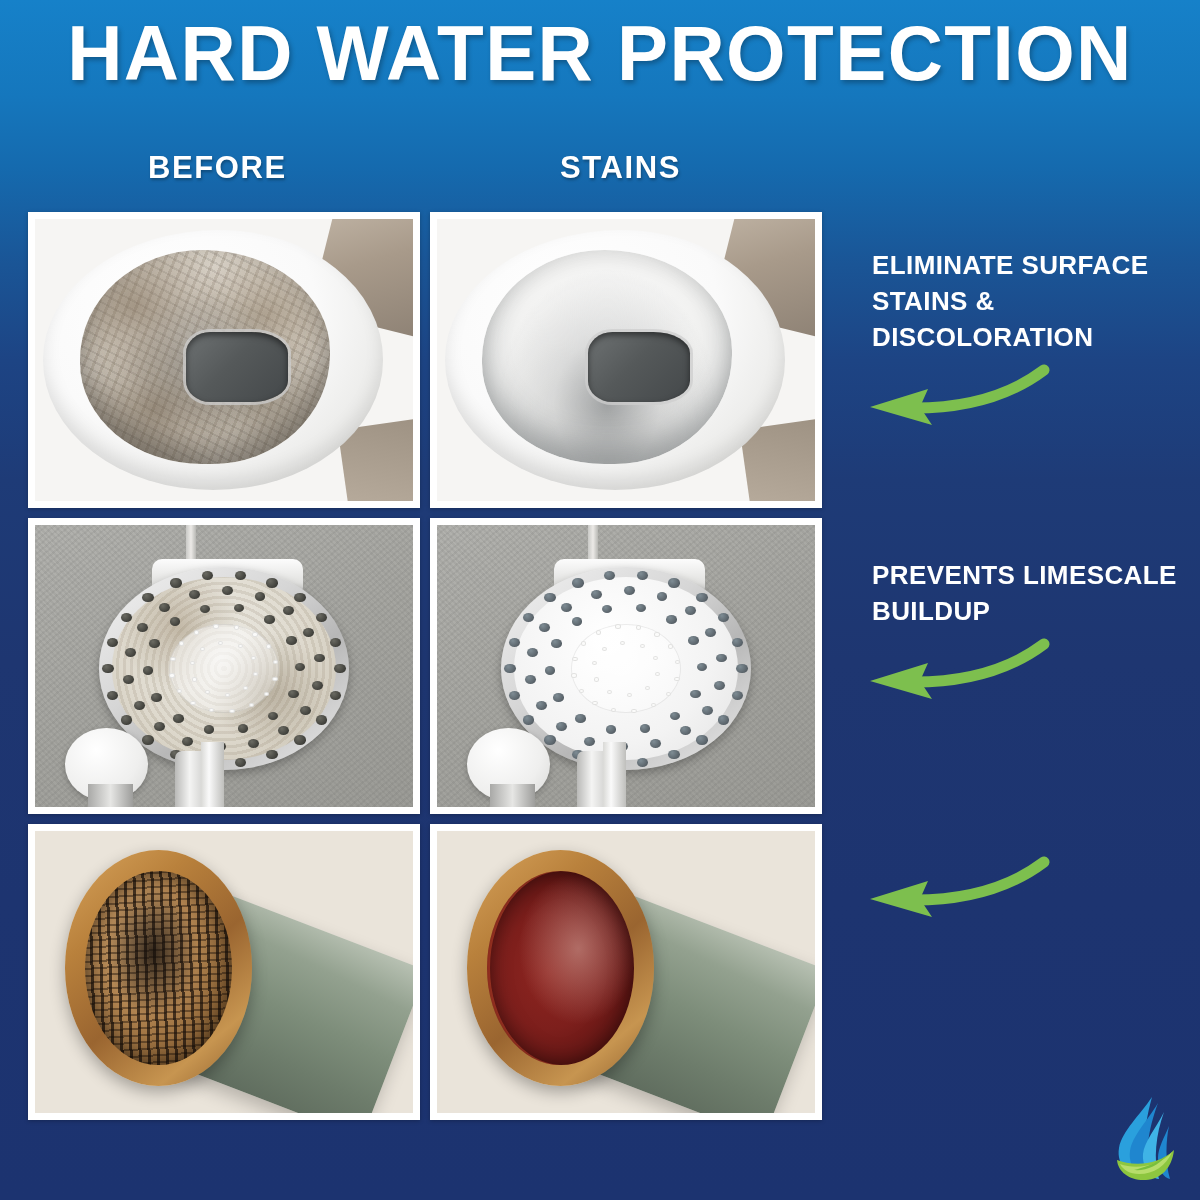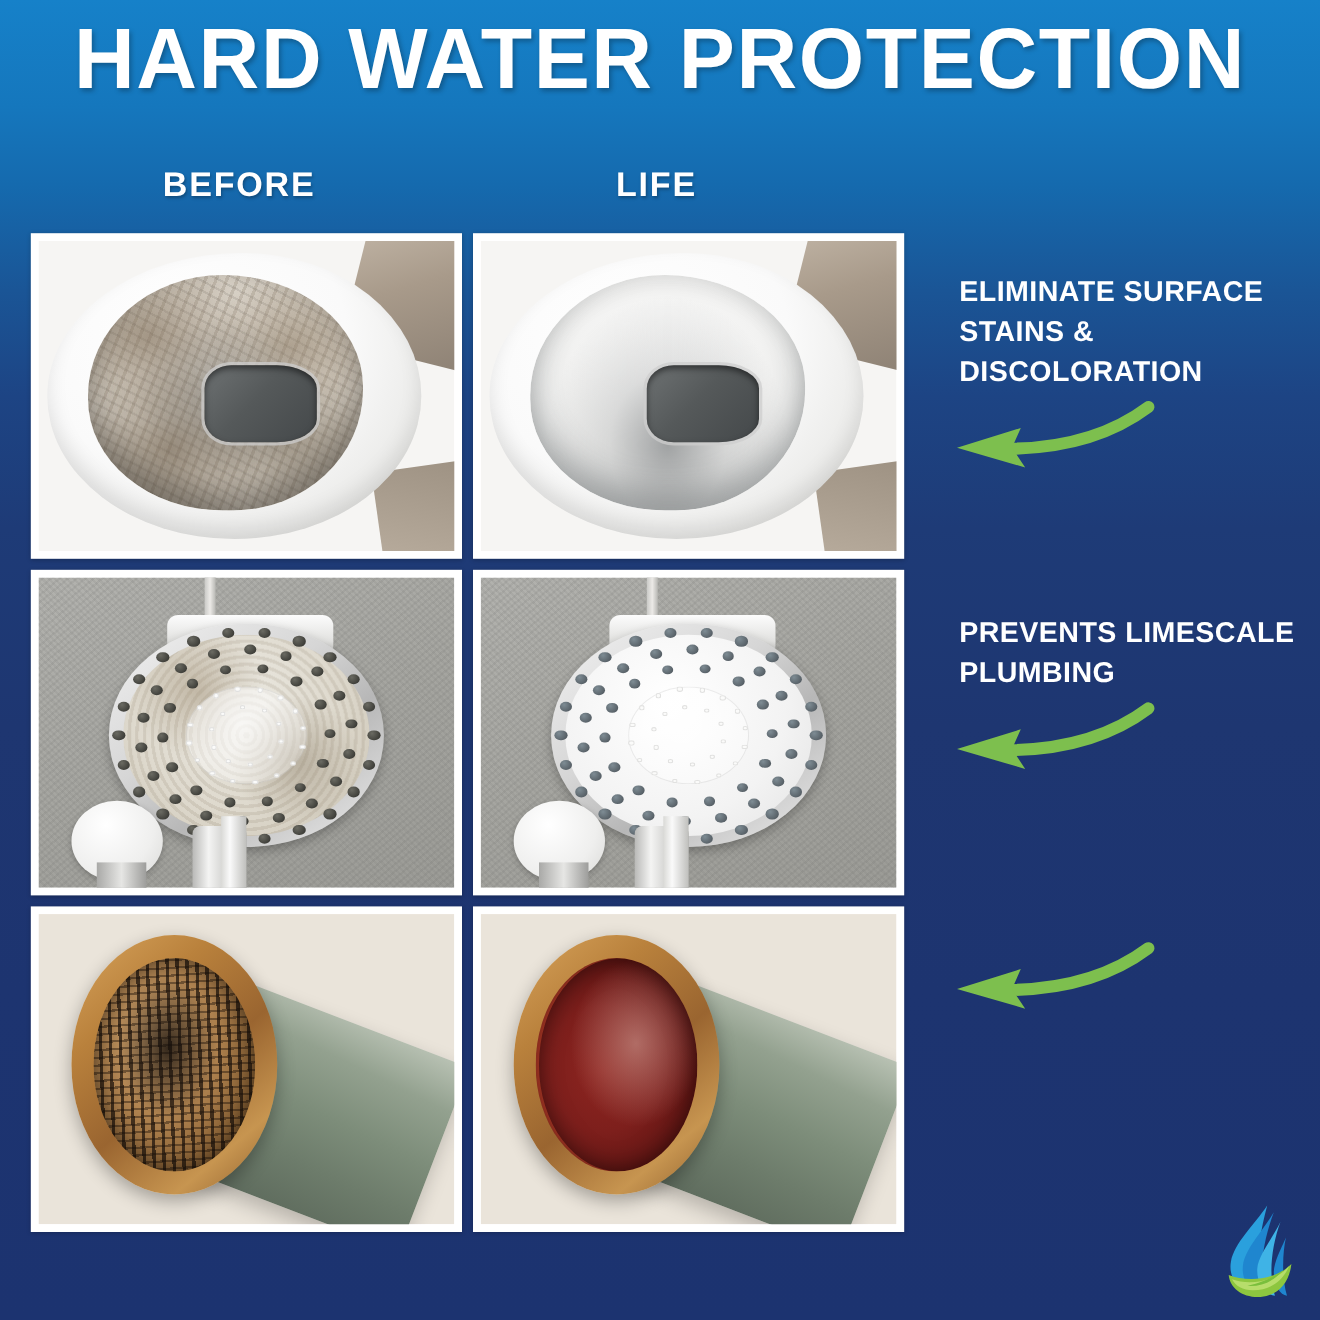--- a/index.html
+++ b/index.html
@@ -234,21 +234,21 @@
     font-size:15px; vertical-align:super; color:#63bb46;
     letter-spacing:0; font-weight:400;
   }
 </style>
 </head>
 <body>
 
 <div class="title">HARD WATER PROTECTION</div>
 
 <div class="col-label" id="lbl-before">BEFORE</div>
-<div class="col-label" id="lbl-after">LIFE</div>
+<div class="col-label" id="lbl-after">STAINS</div>
 
 <div class="grid">
 
   <div class="row">
 
     <div class="cell">
       <div class="photo dirty">
         <div class="bowl-bg"></div>
         <div class="bowl-rim"></div>
         <div class="bowl-inner"></div>
@@ -497,21 +497,21 @@
   <div class="btext">ELIMINATE SURFACE STAINS &amp; DISCOLORATION</div>
   <div class="arrow-wrap">
     <svg width="190" height="62" viewBox="0 0 190 62" aria-hidden="true">
       <path d="M182 6 C150 30 108 44 52 44" fill="none" stroke="#7dbf4e" stroke-width="11" stroke-linecap="round"></path>
       <path d="M8 43 L66 25 L58 43 L70 61 Z" fill="#7dbf4e"></path>
     </svg>
   </div>
 </div>
 
 <div class="benefit" id="benefit-1">
-  <div class="btext">PREVENTS LIMESCALE PLUMBING</div>
+  <div class="btext">PREVENTS LIMESCALE BUILDUP</div>
   <div class="arrow-wrap">
     <svg width="190" height="62" viewBox="0 0 190 62" aria-hidden="true">
       <path d="M182 6 C150 30 108 44 52 44" fill="none" stroke="#7dbf4e" stroke-width="11" stroke-linecap="round"></path>
       <path d="M8 43 L66 25 L58 43 L70 61 Z" fill="#7dbf4e"></path>
     </svg>
   </div>
 </div>
 
 <div class="benefit" id="benefit-2">
   <div class="arrow-wrap">

